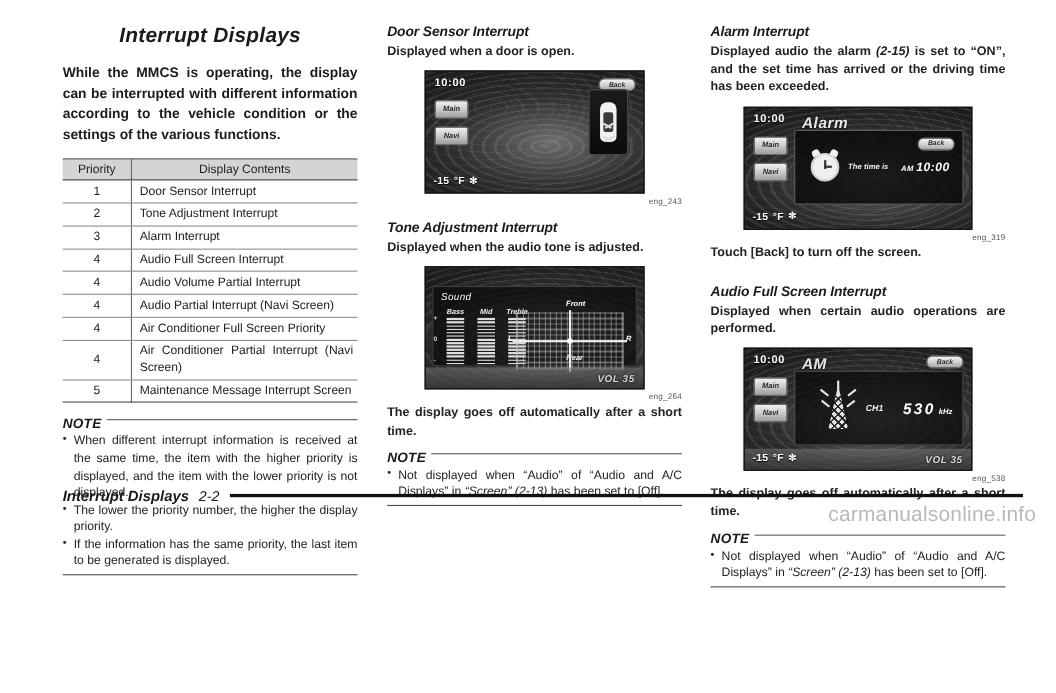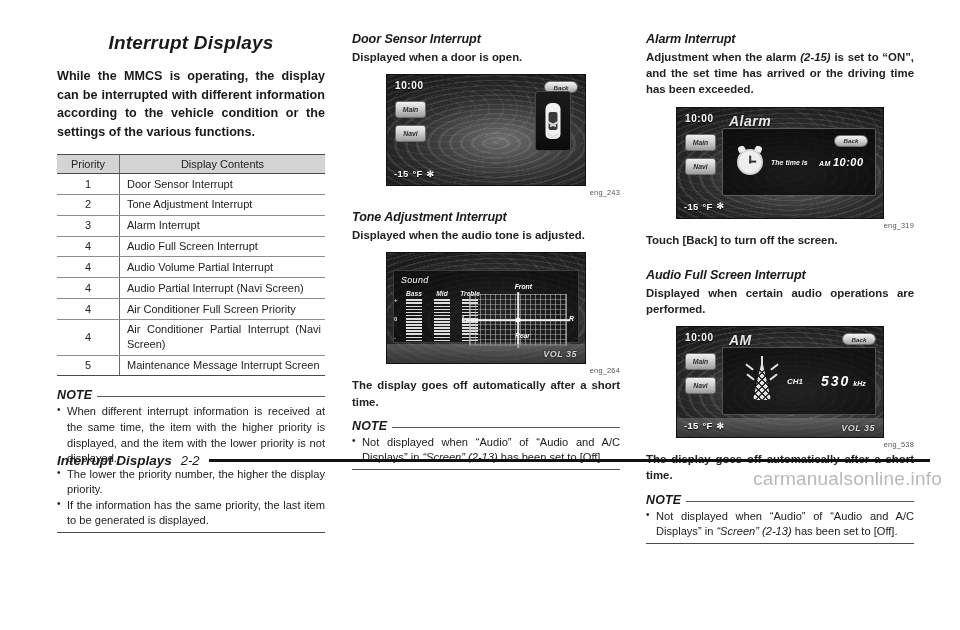--- a/index.html
+++ b/index.html
@@ -10,21 +10,21 @@
   body {
     width: 960px;
     height: 630px;
     position: relative;
     font-family: "Liberation Sans", sans-serif;
     color: #1a1a1a;
     overflow: hidden;
   }
   .page {
     position: absolute;
-    left: 0; top: 10px;
+    left: 0; top: 0;
     width: 960px; height: 482px;
   }
   .col {
     position: absolute;
     top: 22px;
     width: 268px;
   }
   .col-1 { left: 57px; }
   .col-2 { left: 352px; }
   .col-3 { left: 646px; }
@@ -102,21 +102,20 @@
     text-justify: inter-word;
   }
   table.priority-table tr:last-child td {
     border-bottom: 1.4px solid #4a4a4a;
   }
 
   
   .note-block { margin: 2px 0 0 0; }
   .note-head {
     display: flex;
-    align-items: center;
     gap: 5px;
     margin-bottom: 2px;
   }
   .note-head .note-label {
     font-size: 12.4px;
     font-weight: bold;
     font-style: italic;
     letter-spacing: 0.2px;
   }
   .note-head .note-rule {
@@ -788,21 +787,21 @@
       <ul class="note-list">
         <li><span>Not displayed when “Audio” of “Audio and A/C Displays” in </span><span class="em-i">“Screen” (2-13)</span><span> has been set to [Off].</span></li>
       </ul>
       <div class="note-end-rule"></div>
     </div>
   </div>
 
   <div class="col col-3">
 
     <h2 class="section">Alarm Interrupt</h2>
-    <p class="body-text"><span>Adjustment when the alarm </span><span class="em-i">(2-15)</span><span> is set to “ON”, and the set time has arrived or the driving time has been exceeded.</span></p>
+    <p class="body-text"><span>Displayed audio the alarm </span><span class="em-i">(2-15)</span><span> is set to “ON”, and the set time has arrived or the driving time has been exceeded.</span></p>
 
     <figure class="shot">
       <div class="screen wide">
         <div class="swirl"></div>
         <div class="clock">10:00</div>
         <div class="mode-tag after-clock">Alarm</div>
         <div class="side-btn b1">Main</div>
         <div class="side-btn b2">Navi</div>
         <div class="alarm-panel">
           <div class="back-btn">Back</div>

